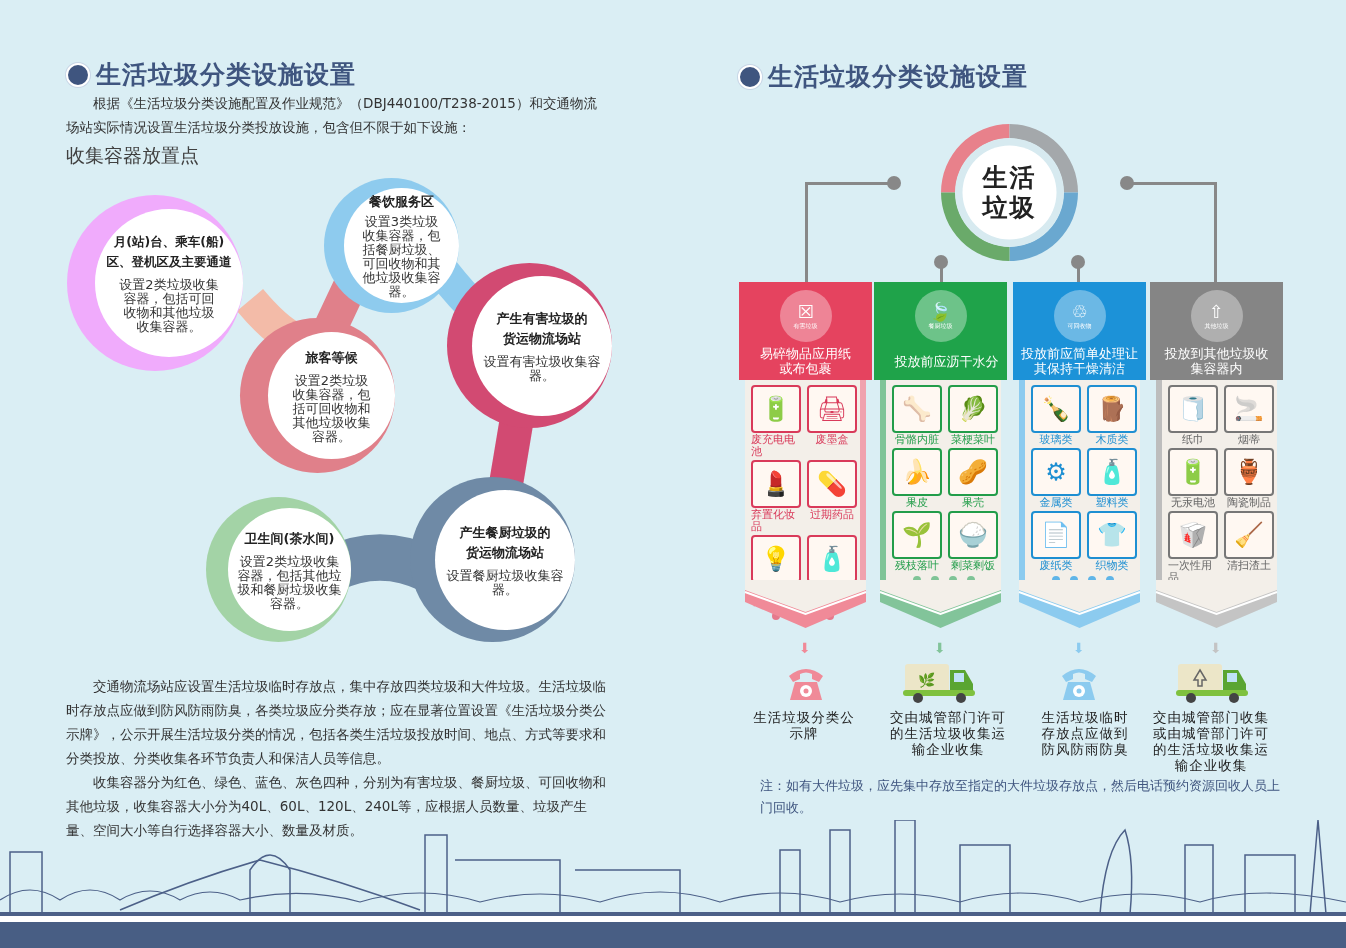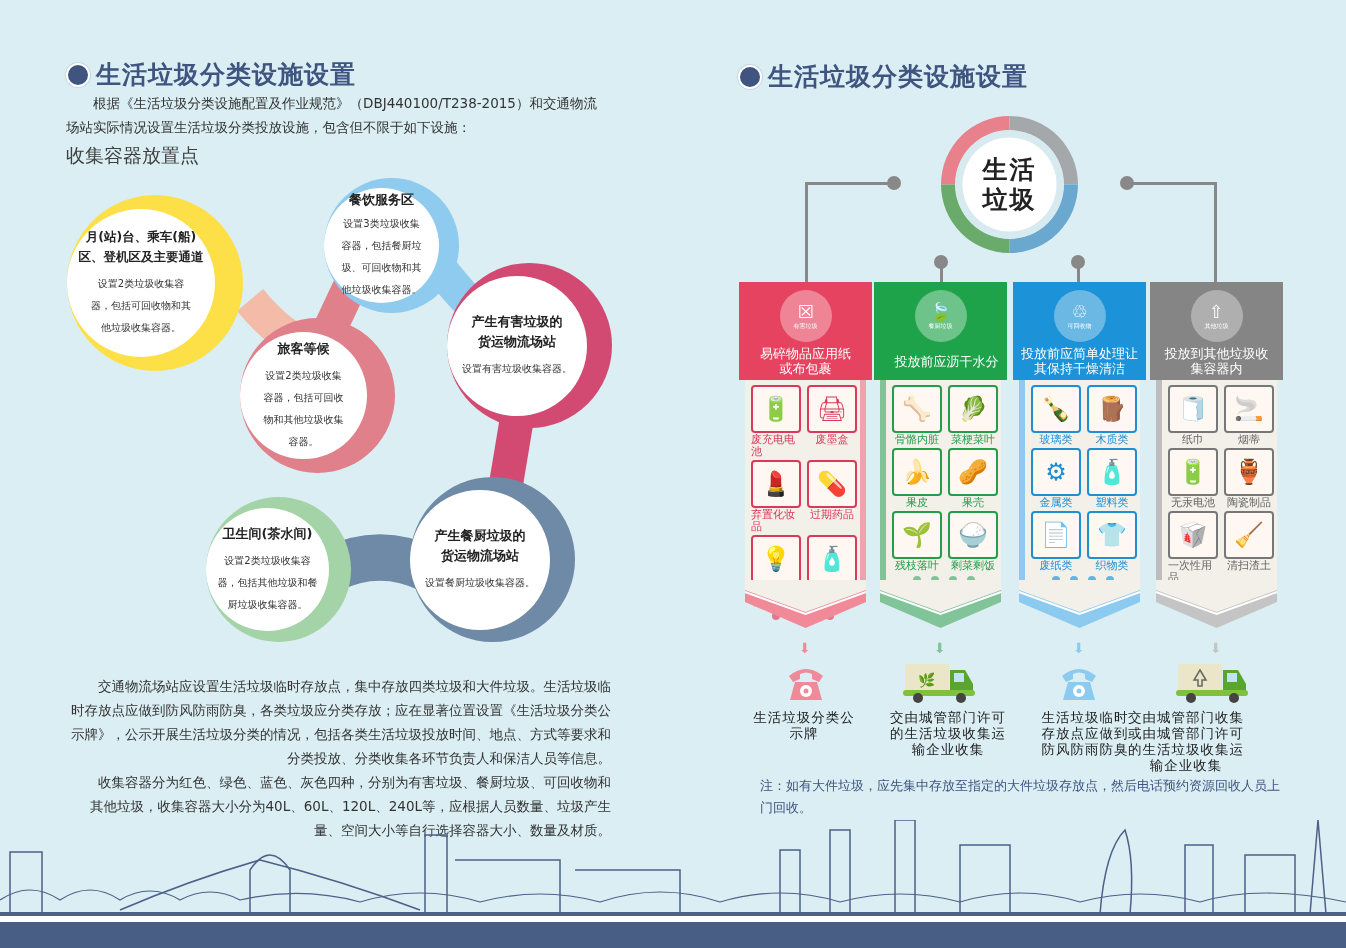--- a/index.html
+++ b/index.html
@@ -8,28 +8,28 @@
 
   .sec-title { position: absolute; display: flex; align-items: center; font-weight: bold; font-size: 25px; color: #3f557f; letter-spacing: 1px; }
   .sec-title .dot { width: 24px; height: 24px; border-radius: 50%; background: #3f557f; border: 2px solid #fff; margin-right: 6px; box-shadow: 0 0 0 1px #c8d6e6; }
 
   .para { position: absolute; font-size: 13.5px; line-height: 24px; color: #333; }
   .para p { text-indent: 2em; }
 
   .subhead { position: absolute; left: 66px; top: 143px; font-size: 19px; color: #404040; }
 
   
-  .circle { position: absolute; border-radius: 50%; display: flex; align-items: center; justify-content: flex-start; }
+  .circle { position: absolute; border-radius: 50%; display: flex; align-items: center; justify-content: flex-end; }
   .circle .inner { background: #fff; border-radius: 50%; display: flex; flex-direction: column; align-items: center; justify-content: center; text-align: center; padding: 8px; }
   .circle .ct { font-weight: bold; font-size: 13px; line-height: 20px; color: #222; }
-  .circle .cd { font-size: 10px; line-height: 22px; color: #333; margin-top: 6px; }
+  .circle .cd { font-size: 13px; line-height: 14px; color: #333; margin-top: 6px; }
   .connector { position: absolute; }
 
   
-  .ring-wrap { position: absolute; left: 937px; top: 112px; width: 145px; height: 145px; }
+  .ring-wrap { position: absolute; left: 937px; top: 120px; width: 145px; height: 145px; }
   .ring-text { position: absolute; left: 0; top: 0; width: 145px; height: 145px; display: flex; flex-direction: column; align-items: center; justify-content: center; font-size: 25px; font-weight: bold; color: #222; line-height: 30px; letter-spacing: 2px; }
   .line { position: absolute; background: #888; }
   .knob { position: absolute; width: 14px; height: 14px; border-radius: 50%; background: #888; }
 
   .col { position: absolute; top: 282px; width: 133px; }
   .col-head { height: 98px; display: flex; flex-direction: column; align-items: center; padding-top: 8px; }
   .badge { width: 52px; height: 52px; border-radius: 50%; background: rgba(255,255,255,0.35); display: flex; flex-direction: column; align-items: center; justify-content: center; color: #fff; }
   .badge .bi { font-size: 18px; line-height: 20px; }
   .badge .bl { font-size: 6px; line-height: 8px; }
   .col-head .ht { color: #fff; font-size: 13px; line-height: 15px; text-align: center; margin-top: 4px; }
@@ -70,21 +70,21 @@
 <div class="subhead">收集容器放置点</div>
 
 <svg class="connector" style="left:0; top:0;" width="700" height="680">
   <path d="M250 300 Q 300 360 330 340" stroke="#f3bba8" stroke-width="34" fill="none"></path>
   <path d="M360 265 L 320 350" stroke="#e0808a" stroke-width="34" fill="none"></path>
   <path d="M420 240 Q 460 300 500 330" stroke="#8ecbee" stroke-width="34" fill="none"></path>
   <path d="M520 400 L 500 520" stroke="#d24a72" stroke-width="34" fill="none"></path>
   <path d="M330 570 Q 380 545 430 570" stroke="#6f8aa6" stroke-width="46" fill="none"></path>
 </svg>
 
-<div class="circle" style="left:67px; top:195px; width:176px; height:176px; background:#fde047;">
+<div class="circle" style="left:67px; top:195px; width:176px; height:176px; background:#f0abfc;">
   <div class="inner" style="width:148px; height:148px;">
     <div class="ct" style="font-size:12.5px;">月(站)台、乘车(船)区、登机区及主要通道</div>
     <div class="cd" style="width:100px;">设置2类垃圾收集容器，包括可回收物和其他垃圾收集容器。</div>
   </div>
 </div>
 
 <div class="circle" style="left:324px; top:178px; width:135px; height:135px; background:#8ecbee;">
   <div class="inner" style="width:115px; height:115px;">
     <div class="ct">餐饮服务区</div>
     <div class="cd" style="width:82px; margin-top:3px;">设置3类垃圾收集容器，包括餐厨垃圾、可回收物和其他垃圾收集容器。</div>
@@ -112,21 +112,21 @@
   </div>
 </div>
 
 <div class="circle" style="left:410px; top:477px; width:165px; height:165px; background:#6f8aa6;">
   <div class="inner" style="width:140px; height:140px;">
     <div class="ct" style="width:100px;">产生餐厨垃圾的货运物流场站</div>
     <div class="cd">设置餐厨垃圾收集容器。</div>
   </div>
 </div>
 
-<div class="para" style="left:66px; top:674px; width:545px;text-align:right;">
+<div class="para" style="left:66px; top:674px; width:545px;">
   <p>交通物流场站应设置生活垃圾临时存放点，集中存放四类垃圾和大件垃圾。生活垃圾临时存放点应做到防风防雨防臭，各类垃圾应分类存放；应在显著位置设置《生活垃圾分类公示牌》，公示开展生活垃圾分类的情况，包括各类生活垃圾投放时间、地点、方式等要求和分类投放、分类收集各环节负责人和保洁人员等信息。</p>
   <p>收集容器分为红色、绿色、蓝色、灰色四种，分别为有害垃圾、餐厨垃圾、可回收物和其他垃圾，收集容器大小分为40L、60L、120L、240L等，应根据人员数量、垃圾产生量、空间大小等自行选择容器大小、数量及材质。</p>
 </div>
 
 <div class="sec-title" style="left:738px; top:60px;">
   <span class="dot"></span>
   <span>生活垃圾分类设施设置</span>
 </div>
 
 <div class="ring-wrap">
@@ -393,21 +393,21 @@
   <path d="M47 10 L62 10 L70 24 L70 34 L47 34 Z" fill="#5aa532"></path>
   <rect x="51" y="13" width="10" height="9" fill="#bfe2f5"></rect>
   <rect x="0" y="30" width="72" height="6" rx="3" fill="#7fc13e"></rect>
   <circle cx="15" cy="38" r="5" fill="#444"></circle>
     <circle cx="58" cy="38" r="5" fill="#444"></circle>
 </svg>
 
 <div class="result" style="left:752px; top:709px; width:104px;">生活垃圾分类公示牌</div>
 <div class="result" style="left:885px; top:709px; width:126px;">交由城管部门许可的生活垃圾收集运输企业收集</div>
 <div class="result" style="left:1036px; top:709px; width:98px;">生活垃圾临时存放点应做到防风防雨防臭</div>
-<div class="result" style="left:1124px; top:709px; width:124px;">交由城管部门收集或由城管部门许可的生活垃圾收集运输企业收集</div>
+<div class="result" style="left:1149px; top:709px; width:124px;">交由城管部门收集或由城管部门许可的生活垃圾收集运输企业收集</div>
 
 <div class="note">注：如有大件垃圾，应先集中存放至指定的大件垃圾存放点，然后电话预约资源回收人员上门回收。</div>
 
 <svg class="skyline" width="1346" height="100" viewBox="0 0 1346 100">
   <g fill="none" stroke="#4c6088" stroke-width="1.5">
     <rect x="10" y="32" width="32" height="62"></rect>
     <path d="M120 90 Q 190 60 260 40 Q 340 60 420 90"></path>
     <path d="M250 94 L250 50 Q 270 20 290 50 L290 94"></path>
     <rect x="425" y="15" width="22" height="80"></rect>
     <path d="M455 40 L560 40 L560 94"></path>

